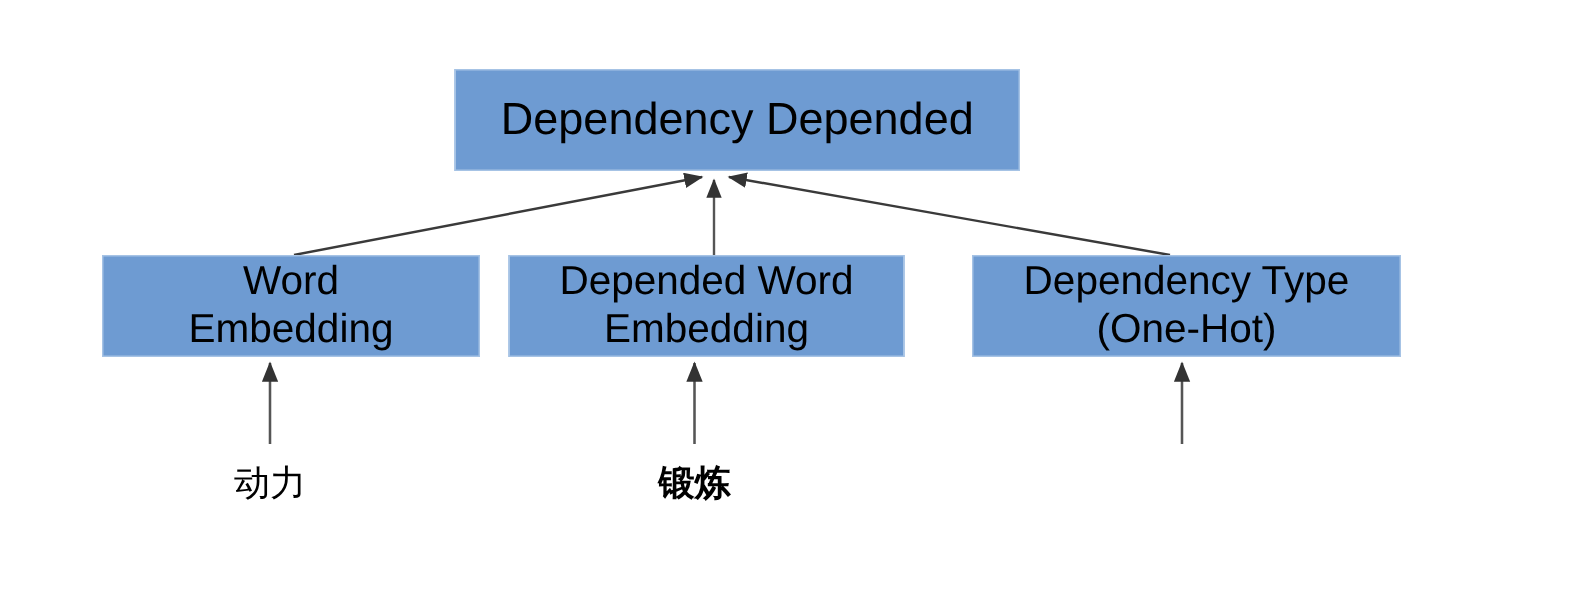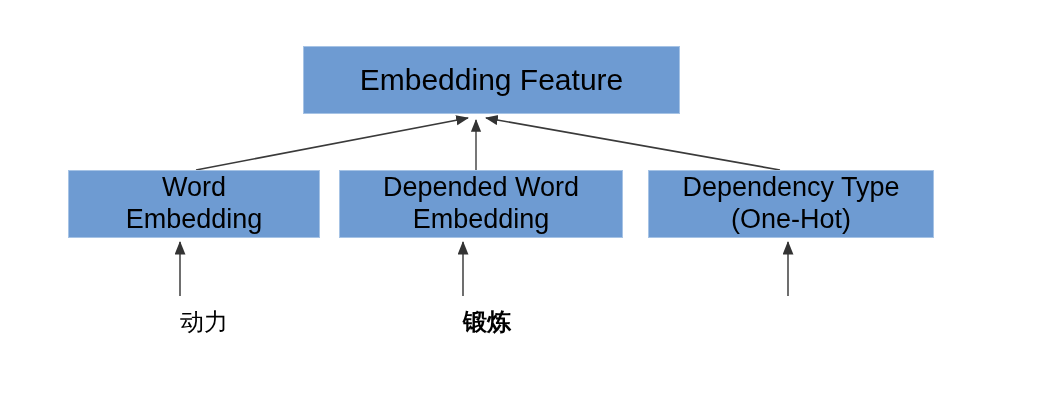--- a/index.html
+++ b/index.html
@@ -52,39 +52,38 @@
   }
   .node-word {
     left: 68px;
     top: 170px;
     width: 252px;
     height: 68px;
   }
   .node-dep-word {
     left: 339px;
     top: 170px;
-    width: 284px;
+    width: 264px;
     height: 68px;
   }
   .node-dep-type {
     left: 648px;
     top: 170px;
     width: 286px;
     height: 68px;
   }
   .token {
     position: absolute;
     font-family: "Liberation Sans", sans-serif;
     font-size: 24px;
     color: #000000;
     white-space: nowrap;
     text-align: center;
     transform: translateX(-50%);
     z-index: 2;
-    margin-left: 24px;
   }
   .token-word    { left: 180px; top: 306px; }
   .token-dep     { left: 463px; top: 306px; font-weight: bold; }
   .token-reltype { left: 823px; top: 306px; }
 </style>
 </head>
 <body>
 
 <div id="diagram">
 
@@ -101,21 +100,21 @@
 
     <line x1="780" y1="170" x2="486" y2="118" stroke="#3a3a3a" stroke-width="1.6" marker-end="url(#arrowhead)"></line>
 
     <line x1="180" y1="296" x2="180" y2="242" stroke="#555555" stroke-width="1.7" marker-end="url(#arrowhead)"></line>
 
     <line x1="463" y1="296" x2="463" y2="242" stroke="#555555" stroke-width="1.7" marker-end="url(#arrowhead)"></line>
 
     <line x1="788" y1="296" x2="788" y2="242" stroke="#555555" stroke-width="1.7" marker-end="url(#arrowhead)"></line>
   </svg>
 
-  <div class="node node-root">Embedding    Feature</div>
+  <div class="node node-root">Dependency    Depended</div>
 
   <div class="node node-leaf node-word">Word
 Embedding</div>
 
   <div class="node node-leaf node-dep-word">Depended Word
 Embedding</div>
 
   <div class="node node-leaf node-dep-type">Dependency Type
 (One-Hot)</div>
 

